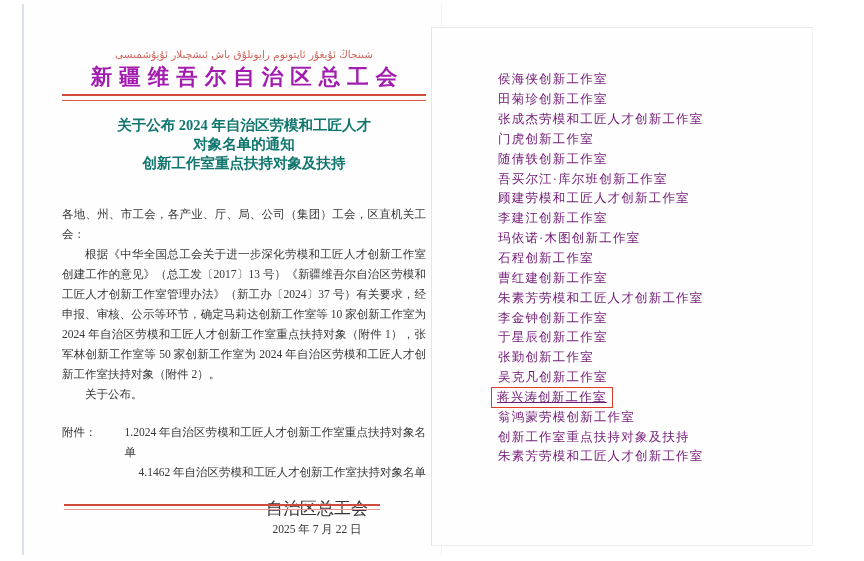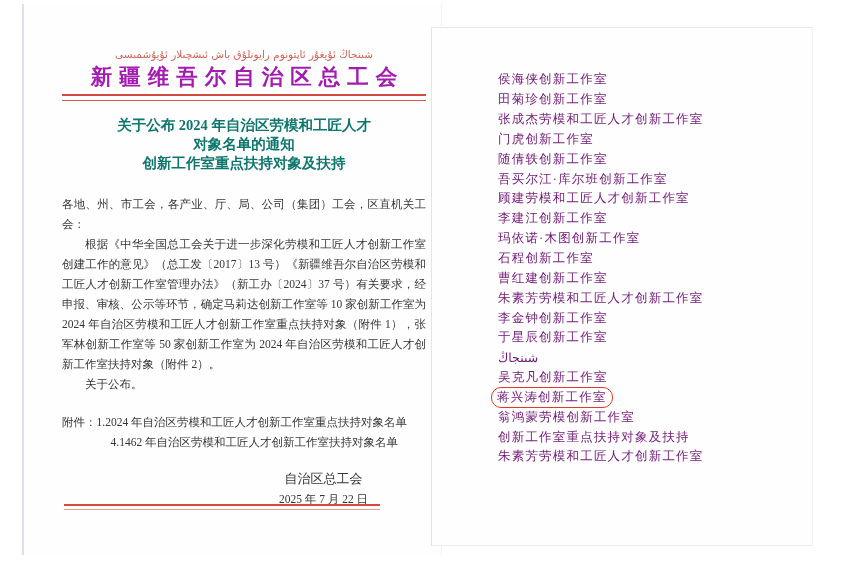--- a/index.html
+++ b/index.html
@@ -29,52 +29,52 @@
   }
   .masthead-rule{
     margin-top:3px;height:4px;box-sizing:content-box;
     border-top:2px solid #d2493d;border-bottom:1px solid #d8574b;
   }
   .doc-title{
     margin-top:15px;text-align:center;
     font-size:14.5px;line-height:19px;font-weight:bold;color:#0f766e;
   }
   .body-text{font-size:11.5px;line-height:20px;color:#36363a;}
-  .salutation{margin-top:21px;text-align:justify;}
+  .salutation{margin-top:31px;text-align:justify;}
   .para{text-indent:2em;text-align:justify;}
   .publish-line{text-indent:2em;}
-  .attach-block{margin-top:18px;display:flex;}
+  .attach-block{margin-top:18px;display:flex;gap:28px;}
   .attach-label{flex:0 0 auto;}
   .attach-items{flex:1 1 auto;}
   .attach-item-1{text-align:justify;}
   .attach-item-2{margin-left:14px;}
   .signature-wrap{margin-top:16px;text-align:right;padding-right:58px;}
   .signature-inner{display:inline-block;text-align:center;}
-  .sig-org{font-size:13px;line-height:21px;color:#36363a;}
+  .sig-org{font-size:17px;line-height:21px;color:#36363a;}
   .sig-date{font-size:11.5px;line-height:21px;color:#36363a;}
   .footer-rule{
     position:absolute;left:40px;top:500px;width:316px;height:3px;
     border-top:2px solid #d2493d;border-bottom:1px solid #e29a92;
     box-sizing:content-box;
   }
   
   .page-right{
     position:absolute;left:431px;top:27px;width:382px;height:519px;
     background:#fffeff;box-sizing:border-box;
     border-left:1px solid #dfe5ee;border-top:1px solid #e4e9f0;
     border-bottom:1px solid #ececec;border-right:1px solid #f3f3f4;
   }
   .list-wrap{padding:42px 0 0 66px;}
   .list-row{height:19.85px;display:flex;align-items:center;}
   .list-name{
     font-size:12.5px;letter-spacing:1.2px;color:#701a75;white-space:nowrap;
   }
   .list-row.hl .list-name{
-    border:1.6px solid #e03b28;border-radius:10px;
-    padding:0.5px 5px 1px 5px;margin-left:-7px;
+    border:1.6px solid #e03b28;border-radius:0;
+    padding:0.5px 5px 1px 5px;margin-left:-7px;text-decoration:underline;
   }
 </style>
 </head>
 <body>
 
 <div class="page-left">
   <div class="page-left-inner">
     <div class="uyghur-line">شىنجاڭ ئۇيغۇر ئاپتونوم رايونلۇق باش ئىشچىلار ئۇيۇشمىسى</div>
     <div class="org-name">新疆维吾尔自治区总工会</div>
     <div class="masthead-rule"></div>
@@ -147,21 +147,21 @@
     <div class="list-row">
         <span class="list-name">朱素芳劳模和工匠人才创新工作室</span>
       </div>
     <div class="list-row">
         <span class="list-name">李金钟创新工作室</span>
       </div>
     <div class="list-row">
         <span class="list-name">于星辰创新工作室</span>
       </div>
     <div class="list-row">
-        <span class="list-name">شىنجاڭ</span>
+        <span class="list-name">张勤创新工作室</span>
       </div>
     <div class="list-row">
         <span class="list-name">吴克凡创新工作室</span>
       </div>
     <div class="list-row hl">
         <span class="list-name">蒋兴涛创新工作室</span>
       </div>
     <div class="list-row">
         <span class="list-name">翁鸿蒙劳模创新工作室</span>
       </div>

